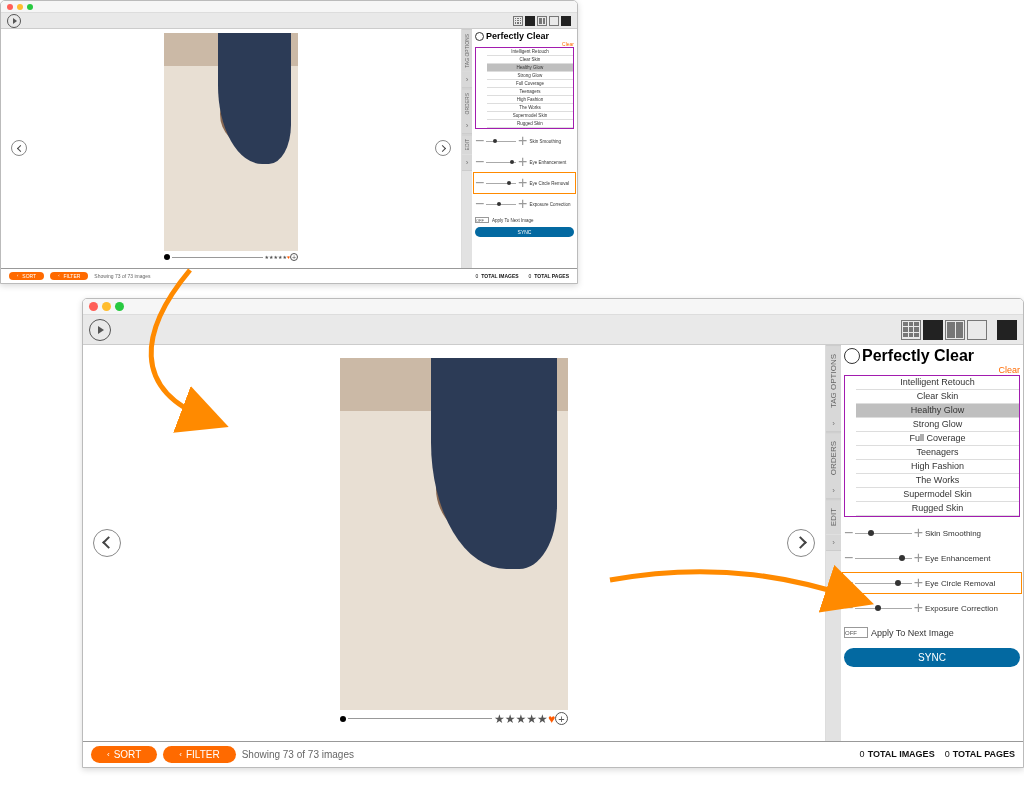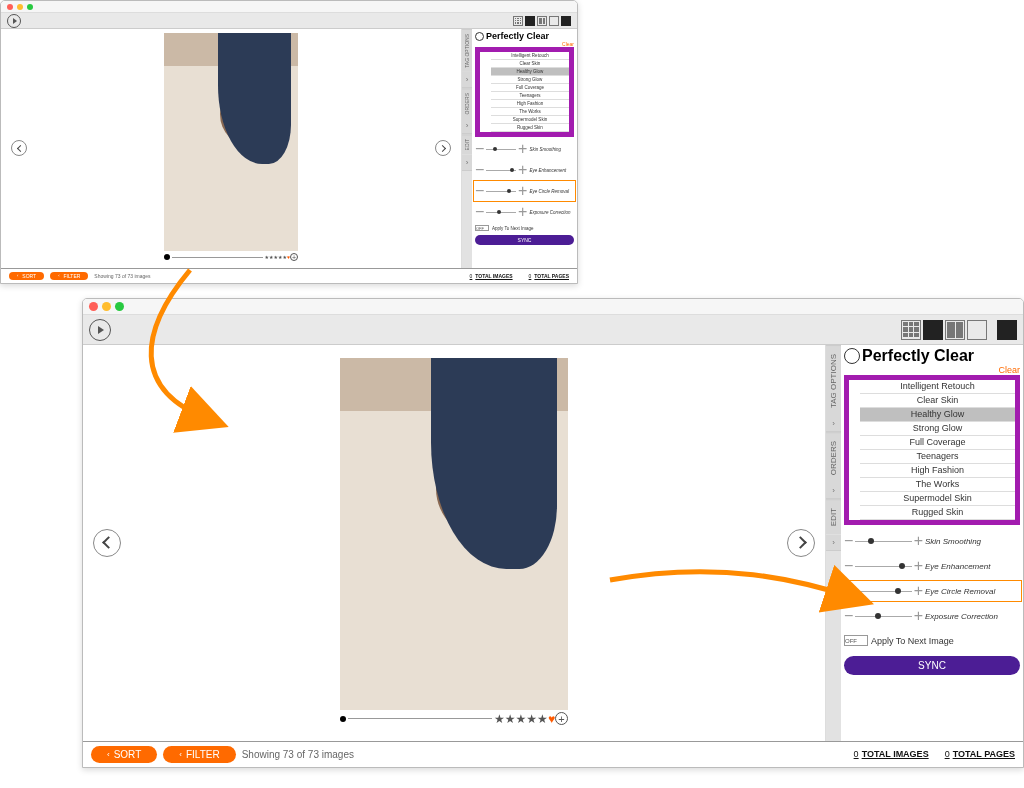--- a/index.html
+++ b/index.html
@@ -72,49 +72,49 @@
   .vtab{writing-mode:vertical-rl;transform:rotate(180deg);font-size:5px;color:#666;padding:4px 2px;background:#d8d8d8;border-bottom:1px solid #ccc;text-align:center;display:flex;align-items:center;justify-content:center;}
   .win-big .vtab{font-size:8px;padding:8px 3px;}
   .vtab.expand{font-size:8px;color:#777;writing-mode:horizontal-tb;transform:none;padding:3px 2px;}
   .pcontent{flex:1;padding:2px 3px;overflow:hidden;}
   .pc-logo{display:flex;align-items:center;gap:2px;font-weight:600;}
   .win-small .pc-logo{font-size:9px;} .win-big .pc-logo{font-size:16px;}
   .pc-sun{border:1px solid #333;border-radius:50%;position:relative;}
   .win-small .pc-sun{width:9px;height:9px;} .win-big .pc-sun{width:16px;height:16px;}
   .clear-link{text-align:right;color:#ff6a00;}
   .win-small .clear-link{font-size:5px;} .win-big .clear-link{font-size:9px;}
-  .preset-list{border:5px solid #a21caf;padding-left:11px;}
+  .preset-list{border:1px solid #a21caf;padding-left:11px;}
   .preset{border-bottom:1px solid #ddd;text-align:center;color:#333;}
   .preset.sel{background:#bfbfbf;}
   .win-small .preset{font-size:4.5px;line-height:7px;} .win-big .preset{font-size:9px;line-height:13px;}
   .pslider{display:flex;align-items:center;gap:2px;margin-top:3px;}
   .win-big .pslider{margin-top:7px;}
   .ps-track{flex:0 0 30%;height:1px;background:#aaa;position:relative;}
   .win-big .ps-track{flex:0 0 32%;}
   .ps-thumb{position:absolute;top:-2px;width:4px;height:4px;border-radius:50%;background:#333;}
   .win-big .ps-thumb{width:6px;height:6px;top:-3px;}
-  .ps-label{flex:1;color:#333;font-style:italic;}
+  .ps-label{flex:1;color:#333;}
   .win-small .ps-label{font-size:4.5px;} .win-big .ps-label{font-size:8px;}
   .pslider.hl{outline:1.5px solid #ff8a00;outline-offset:1px;}
   .apply-row{display:flex;align-items:center;gap:3px;margin-top:4px;}
   .win-big .apply-row{margin-top:10px;}
   .toggle{background:#fff;border:1px solid #999;display:flex;align-items:center;justify-content:flex-start;font-size:4px;color:#555;}
   .win-small .toggle{width:14px;height:6px;} .win-big .toggle{width:24px;height:11px;font-size:6px;}
   .apply-row span.lab{color:#333;text-align:center;} .win-small .apply-row span.lab{font-size:4.5px;} .win-big .apply-row span.lab{font-size:9px;}
-  .sync{background:#4c1d95;color:#fff;border:none;border-radius:10px;display:block;margin:4px auto 0;text-align:center;}
+  .sync{background:#0369a1;color:#fff;border:none;border-radius:10px;display:block;margin:4px auto 0;text-align:center;}
   .win-small .sync{font-size:5px;padding:2px 10px;} .win-big .sync{font-size:10px;padding:4px 20px;margin-top:10px;}
 
   
   .footer{background:#fff;border-top:1px solid #999;display:flex;align-items:center;justify-content:space-between;padding:0 8px;}
   .win-small .footer{height:16px;font-size:5px;} .win-big .footer{height:28px;font-size:10px;}
   .pill{background:#ff6a00;color:#fff;border-radius:10px;display:flex;align-items:center;gap:4px;}
   .win-small .pill{padding:1px 8px;font-size:5px;} .win-big .pill{padding:3px 16px;font-size:10px;}
   .pill .chev{font-size:80%;}
   .foot-left{display:flex;align-items:center;gap:6px;}
-  .totals{display:flex;gap:16px;color:#111;font-weight:600;text-decoration:underline;}
+  .totals{display:flex;gap:10px;color:#111;font-weight:600;}
   .win-small .totals{font-size:5px;} .win-big .totals{font-size:9px;}
   .totals .n{font-weight:400;margin-right:3px;}
   .showing{color:#666;}
 
   
   svg.anno{position:absolute;top:0;left:0;pointer-events:none;}
 </style>
 </head>
 <body>
 

